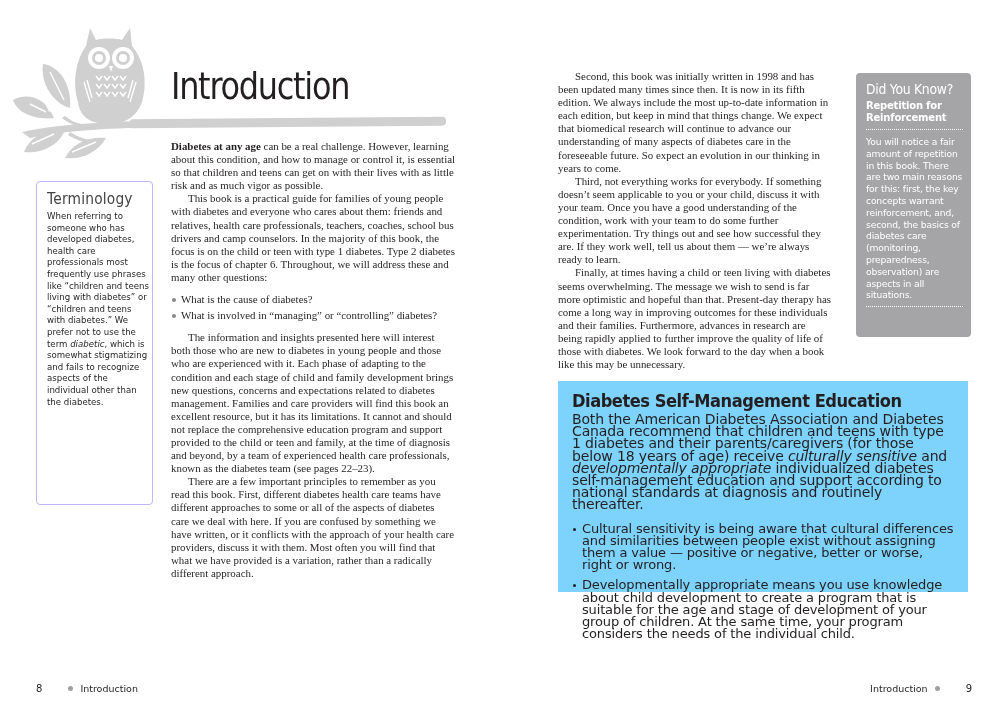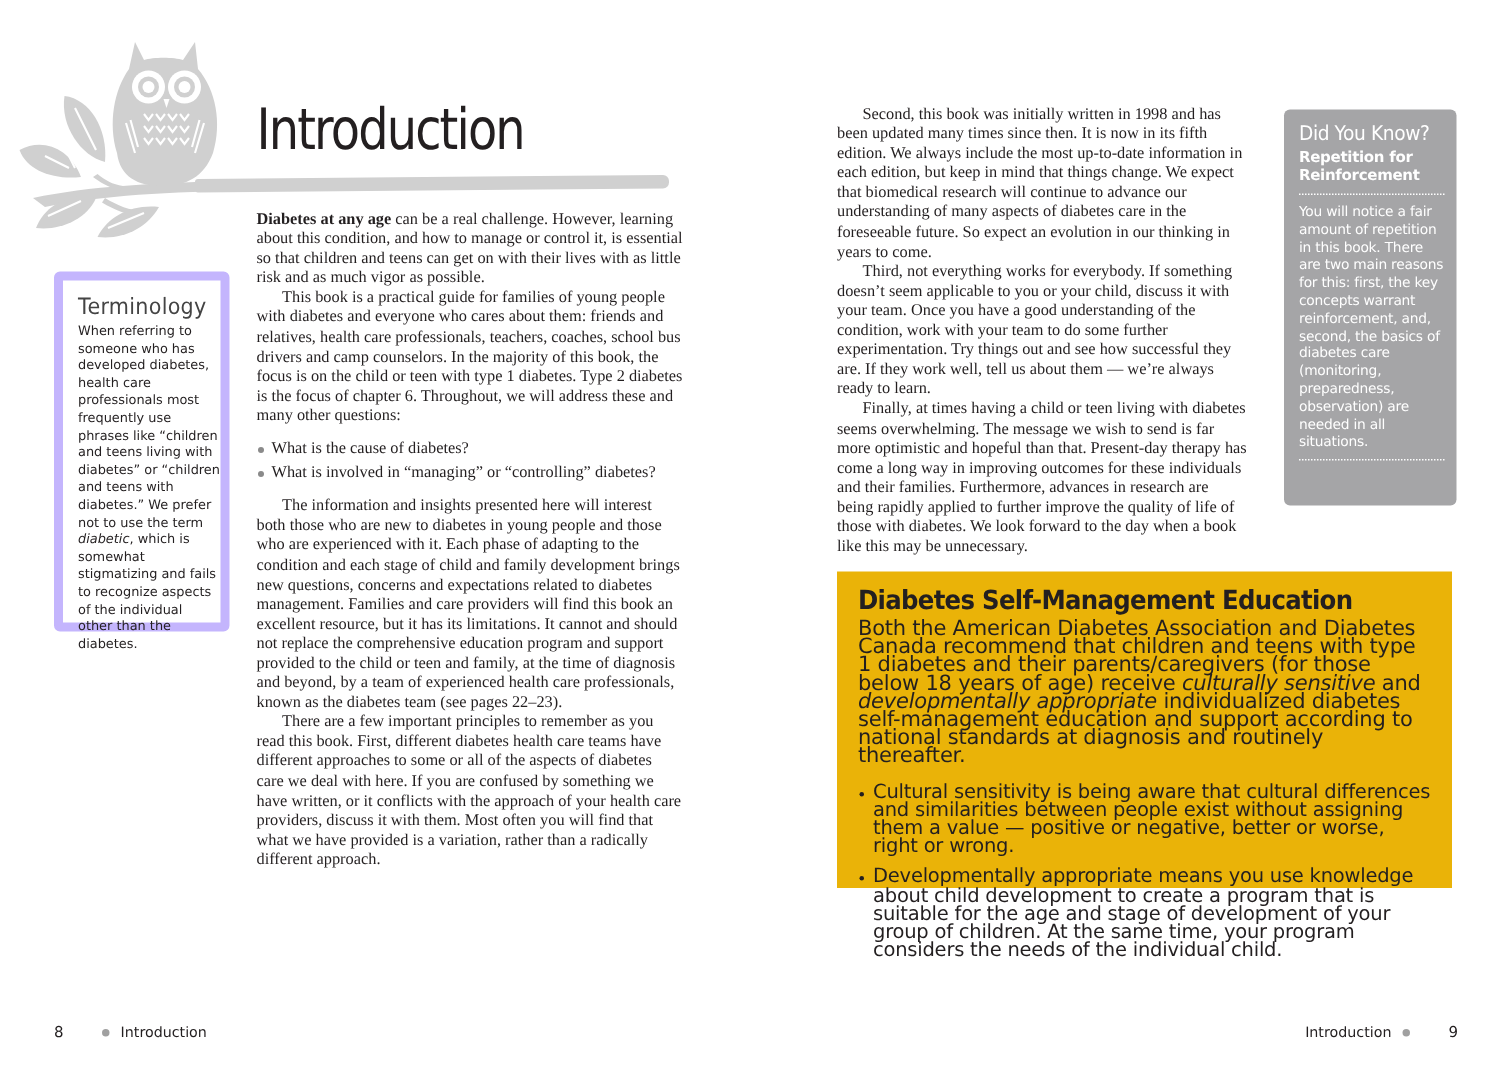--- a/index.html
+++ b/index.html
@@ -15,32 +15,32 @@
   .body-col p { margin: 0; text-indent: 17px; }
   .body-col p.first { text-indent: 0; }
   .body-col p .lead { font-weight: bold; }
   .left-col { left: 171px; top: 140px; width: 284px; }
   .right-col { left: 558px; top: 70px; width: 274px; font-family: Liberation Serif, serif; }
 
   ul.q-list { list-style: none; margin: 9px 0 9px 0; }
   ul.q-list li { position: relative; padding-left: 10px; margin-bottom: 3px; text-indent: 0; }
   ul.q-list li::before { content: ""; position: absolute; left: 1px; top: 5px; width: 4px; height: 4px; border-radius: 50%; background: #8a8a8a; }
 
-  .terminology-box { position: absolute; left: 36px; top: 181px; width: 117px; height: 240px; border: 6px solid #c4b5fd; border-radius: 4px; padding: 8px 0 6px 10px; }
+  .terminology-box { position: absolute; left: 36px; top: 181px; width: 117px; height: 324px; border: 1px solid #c4b5fd; border-radius: 4px; padding: 8px 0 6px 10px; }
   .terminology-title { font-family: "DejaVu Sans", sans-serif; font-size: 15px; color: #444; letter-spacing: 0.2px; transform: scaleX(0.92); transform-origin: left; margin-bottom: 3px; }
   .terminology-text { font-family: "DejaVu Sans", sans-serif; font-size: 8.6px; line-height: 11.6px; color: #231f20; }
   .terminology-text i { font-style: italic; }
 
   .dyk-box { position: absolute; left: 856px; top: 73px; width: 115px; height: 264px; background: #a5a5a7; border-radius: 4px; padding: 8px 8px 8px 10px; color: #ffffff; font-family: "DejaVu Sans", sans-serif; }
   .dyk-title { font-size: 13.5px; letter-spacing: -0.3px; margin-bottom: 3px; white-space: nowrap; transform: scaleX(0.92); transform-origin: left; }
   .dyk-subtitle { font-size: 10px; font-weight: bold; line-height: 12px; letter-spacing: -0.2px; }
   .dyk-rule { border-top: 1px dotted #ffffff; margin: 5px 0 6px 0; }
   .dyk-text { font-size: 9.2px; line-height: 11.8px; letter-spacing: -0.15px; }
 
-  .dsme-box { position: absolute; left: 558px; top: 381px; width: 410px; height: 211px; background: #eab308; padding: 10px 14px 10px 14px; font-family: "DejaVu Sans", sans-serif; }
+  .dsme-box { position: absolute; left: 558px; top: 381px; width: 410px; height: 211px; background: #7dd3fc; padding: 10px 14px 10px 14px; font-family: "DejaVu Sans", sans-serif; }
   .dsme-title { font-size: 17.5px; color: #231f20; letter-spacing: -0.5px; transform: scaleX(0.93); transform-origin: left; white-space: nowrap; margin-bottom: 2px; }
   .dsme-intro { font-size: 14px; line-height: 12.2px; color: #231f20; letter-spacing: -0.15px; }
   .dsme-intro i { font-style: italic; }
   ul.dsme-list { list-style: none; margin-top: 12px; }
   ul.dsme-list li { position: relative; padding-left: 10px; font-size: 13px; line-height: 12.2px; margin-bottom: 8px; letter-spacing: -0.15px; }
   ul.dsme-list li::before { content: ""; position: absolute; left: 1px; top: 5px; width: 3px; height: 3px; border-radius: 50%; background: #231f20; }
 
   .folio { position: absolute; top: 683px; font-family: "DejaVu Sans", sans-serif; font-size: 9.5px; color: #231f20; display: flex; align-items: center; }
   .folio .num { font-size: 10px; }
   .folio .dot { width: 5px; height: 5px; border-radius: 50%; background: #a0a0a0; display: inline-block; }
@@ -112,21 +112,21 @@
 <div class="body-col right-col">
   <p>Second, this book was initially written in 1998 and has been updated many times since then. It is now in its fifth edition. We always include the most up-to-date information in each edition, but keep in mind that things change. We expect that biomedical research will continue to advance our understanding of many aspects of diabetes care in the foreseeable future. So expect an evolution in our thinking in years to come.</p>
   <p>Third, not everything works for everybody. If something doesn’t seem applicable to you or your child, discuss it with your team. Once you have a good understanding of the condition, work with your team to do some further experimentation. Try things out and see how successful they are. If they work well, tell us about them — we’re always ready to learn.</p>
   <p>Finally, at times having a child or teen living with diabetes seems overwhelming. The message we wish to send is far more optimistic and hopeful than that. Present-day therapy has come a long way in improving outcomes for these individuals and their families. Furthermore, advances in research are being rapidly applied to further improve the quality of life of those with diabetes. We look forward to the day when a book like this may be unnecessary.</p>
 </div>
 
 <aside class="dyk-box">
   <div class="dyk-title">Did You Know?</div>
   <div class="dyk-subtitle">Repetition for Reinforcement</div>
   <div class="dyk-rule"></div>
-  <div class="dyk-text">You will notice a fair amount of repetition in this book. There are two main reasons for this: first, the key concepts warrant reinforcement, and, second, the basics of diabetes care (monitoring, preparedness, observation) are needed in all situations.</div>
+  <div class="dyk-text">You will notice a fair amount of repetition in this book. There are two main reasons for this: first, the key concepts warrant reinforcement, and, second, the basics of diabetes care (monitoring, preparedness, observation) are aspects in all situations.</div>
   <div class="dyk-rule"></div>
 </aside>
 
 <section class="dsme-box">
   <h2 class="dsme-title">Diabetes Self-Management Education</h2>
   <div class="dsme-intro"><span>Both the American Diabetes Association and Diabetes Canada recommend that children and teens with type 1 diabetes and their parents/caregivers (for those below 18 years of age) receive </span><i>culturally sensitive</i><span> and </span><i>developmentally appropriate</i><span> individualized diabetes self-management education and support according to national standards at diagnosis and routinely thereafter.</span></div>
   <ul class="dsme-list">
     <li>Cultural sensitivity is being aware that cultural differences and similarities between people exist without assigning them a value — positive or negative, better or worse, right or wrong.</li>
     <li>Developmentally appropriate means you use knowledge about child development to create a program that is suitable for the age and stage of development of your group of children. At the same time, your program considers the needs of the individual child.</li>
   </ul>

